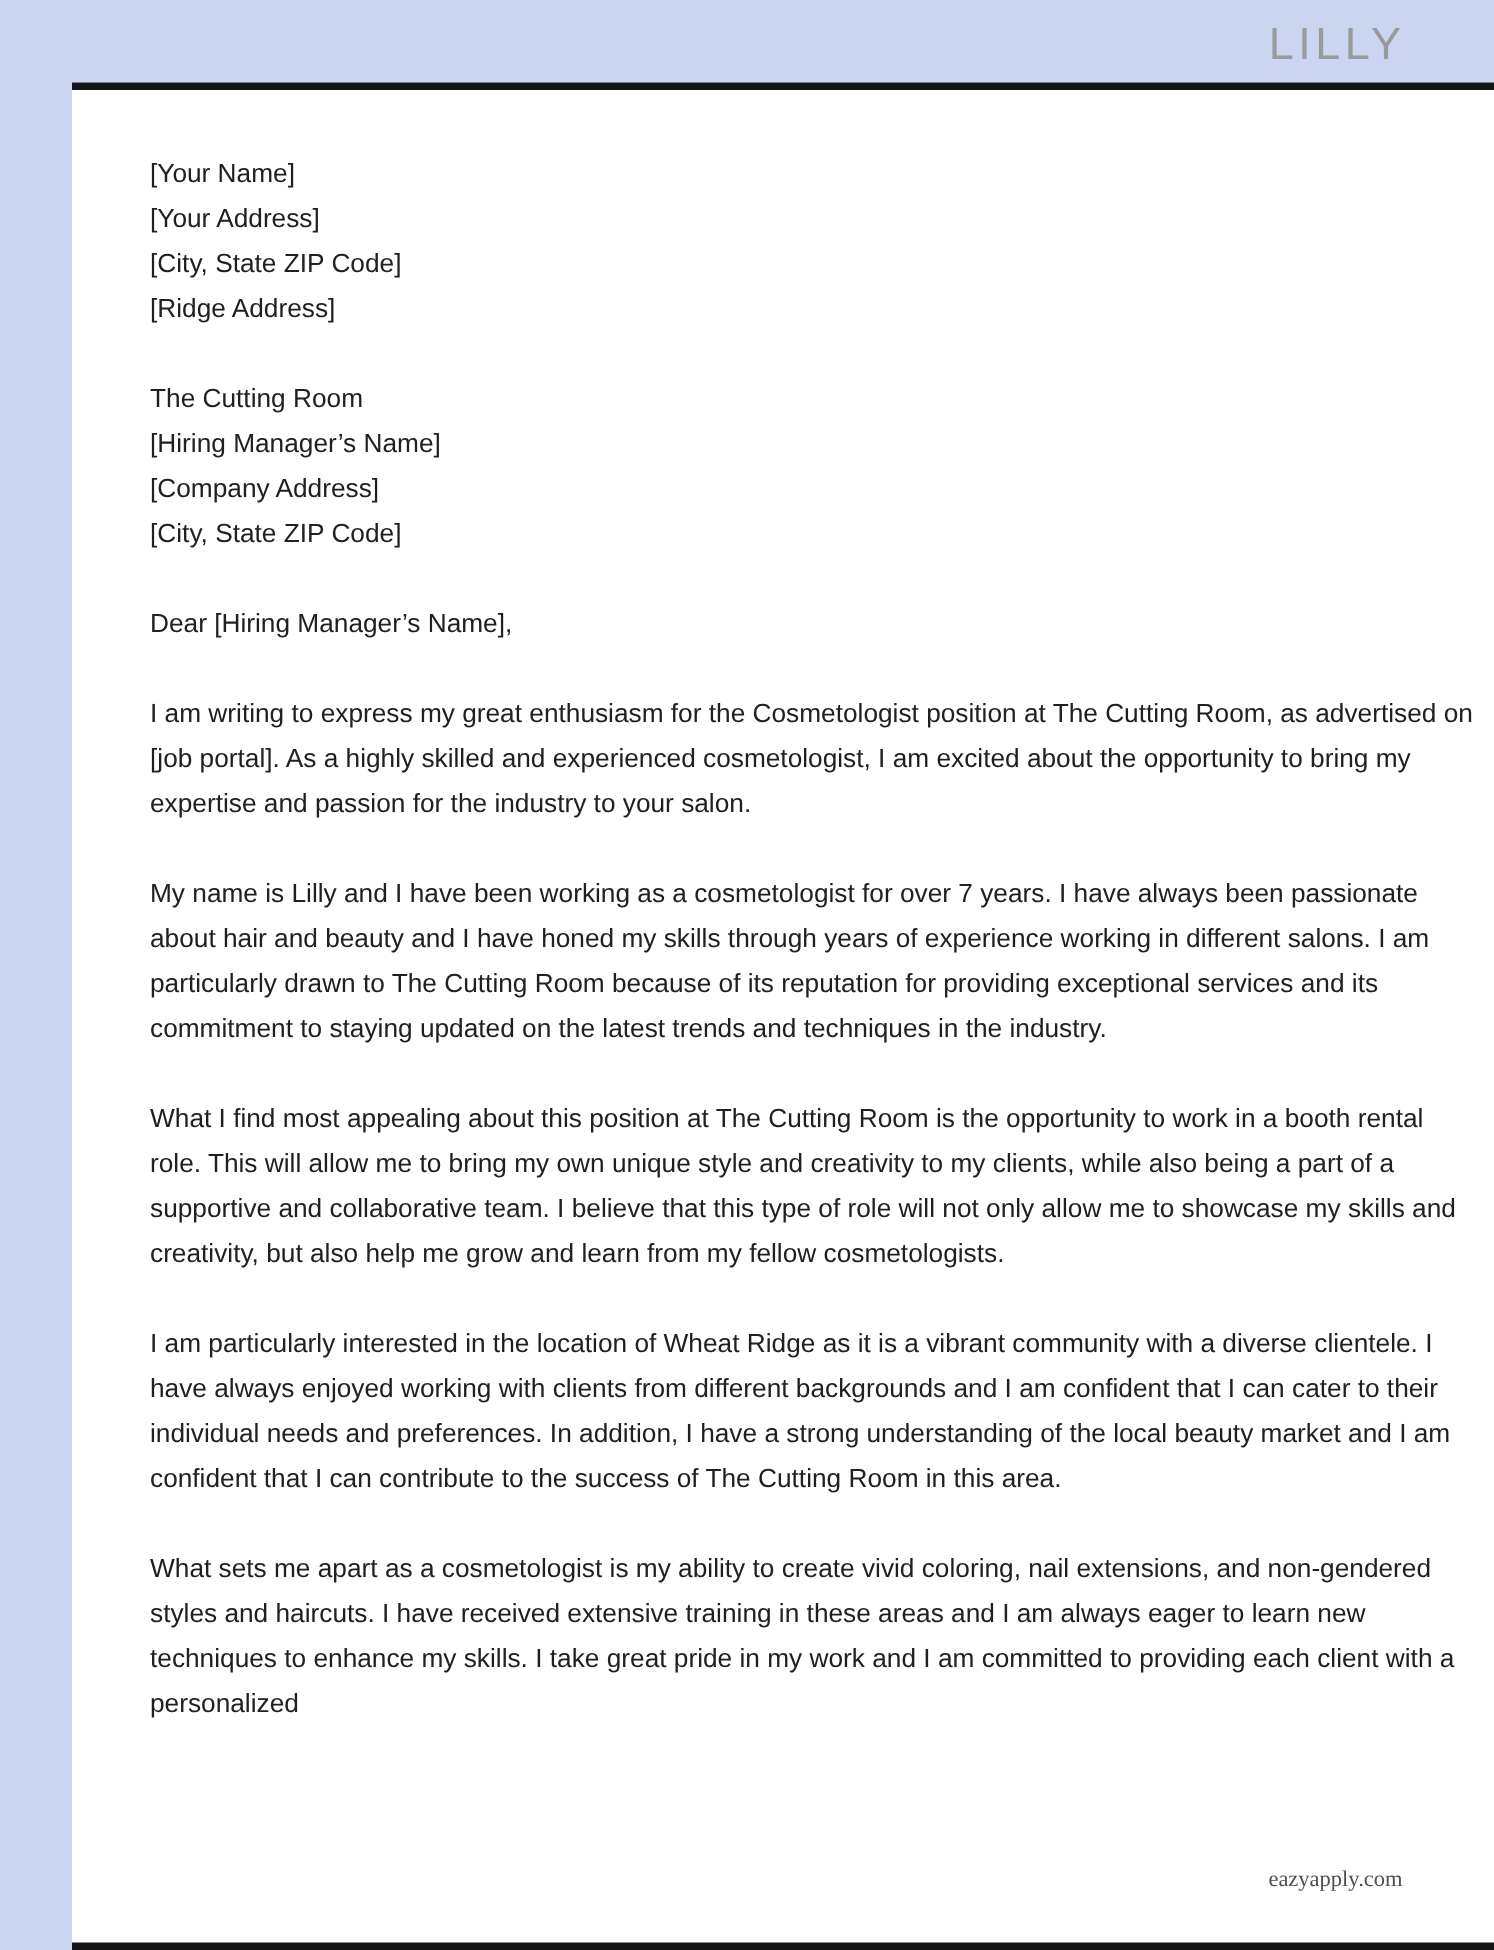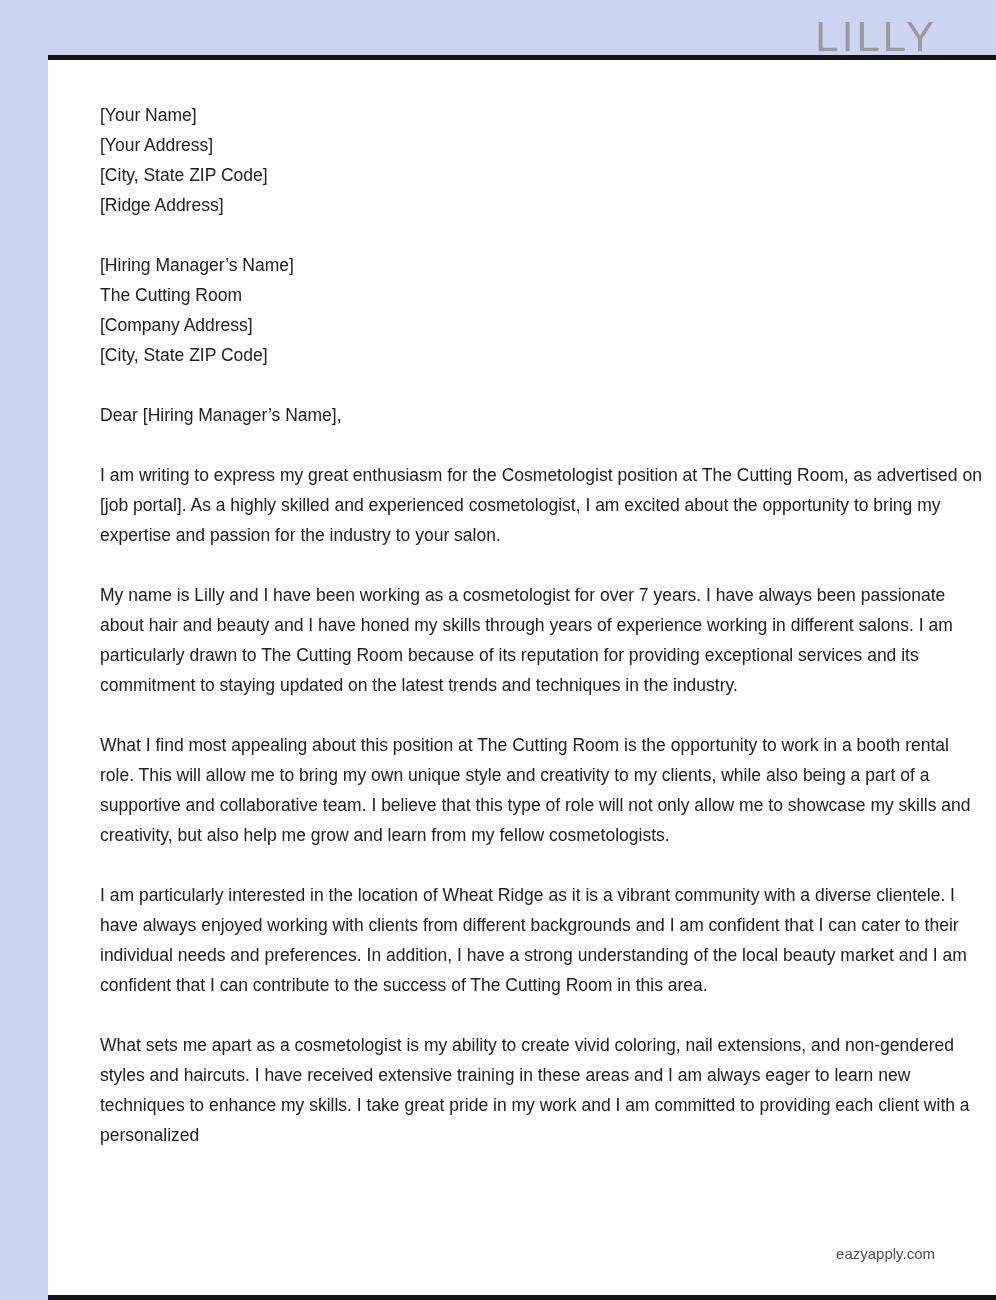--- a/index.html
+++ b/index.html
@@ -7,21 +7,21 @@
   body {
     position: relative;
     background: #ccd5ef;
     font-family: "Liberation Sans", sans-serif;
     overflow: hidden;
   }
   .logo {
     position: absolute;
     top: 13px;
     right: 59px;
-    font-size: 42px;
+    font-size: 30px;
     font-weight: 300;
     letter-spacing: 3px;
     color: #9a9a9a;
     text-align: center;
   }
   .page {
     position: absolute;
     left: 48px;
     top: 55px;
     width: 988px;
@@ -38,39 +38,40 @@
     color: #202020;
   }
   .block { margin-bottom: 30px; }
   .para { margin-bottom: 30px; }
   .watermark {
     position: absolute;
     right: 61px;
     bottom: 38px;
     font-size: 15px;
     color: #4f4f4f;
+    font-family: Liberation Serif, serif;
   }
 </style>
 </head>
 <body>
 
 <div class="logo">LILLY</div>
 
 <div class="page">
 
   <div class="block">
     <div class="line">[Your Name]</div>
     <div class="line">[Your Address]</div>
     <div class="line">[City, State ZIP Code]</div>
     <div class="line">[Ridge Address]</div>
   </div>
 
   <div class="block">
+    <div class="line">The Cutting Room</div>
     <div class="line">[Hiring Manager’s Name]</div>
-    <div class="line">The Cutting Room</div>
     <div class="line">[Company Address]</div>
     <div class="line">[City, State ZIP Code]</div>
   </div>
 
   <div class="block line">Dear [Hiring Manager’s Name],</div>
 
   <p class="para">I am writing to express my great enthusiasm for the Cosmetologist position at The Cutting Room, as advertised on [job portal]. As a highly skilled and experienced cosmetologist, I am excited about the opportunity to bring my expertise and passion for the industry to your salon.</p>
   <p class="para">My name is Lilly and I have been working as a cosmetologist for over 7 years. I have always been passionate about hair and beauty and I have honed my skills through years of experience working in different salons. I am particularly drawn to The Cutting Room because of its reputation for providing exceptional services and its commitment to staying updated on the latest trends and techniques in the industry.</p>
   <p class="para">What I find most appealing about this position at The Cutting Room is the opportunity to work in a booth rental role. This will allow me to bring my own unique style and creativity to my clients, while also being a part of a supportive and collaborative team. I believe that this type of role will not only allow me to showcase my skills and creativity, but also help me grow and learn from my fellow cosmetologists.</p>
   <p class="para">I am particularly interested in the location of Wheat Ridge as it is a vibrant community with a diverse clientele. I have always enjoyed working with clients from different backgrounds and I am confident that I can cater to their individual needs and preferences. In addition, I have a strong understanding of the local beauty market and I am confident that I can contribute to the success of The Cutting Room in this area.</p>

